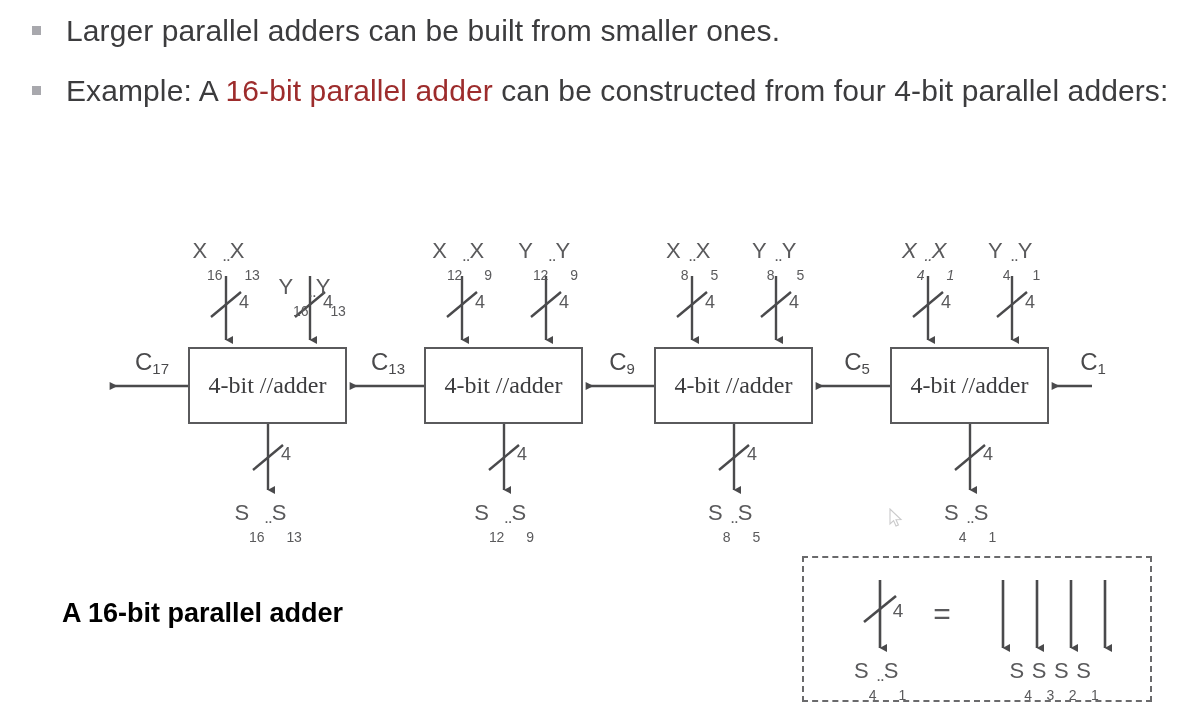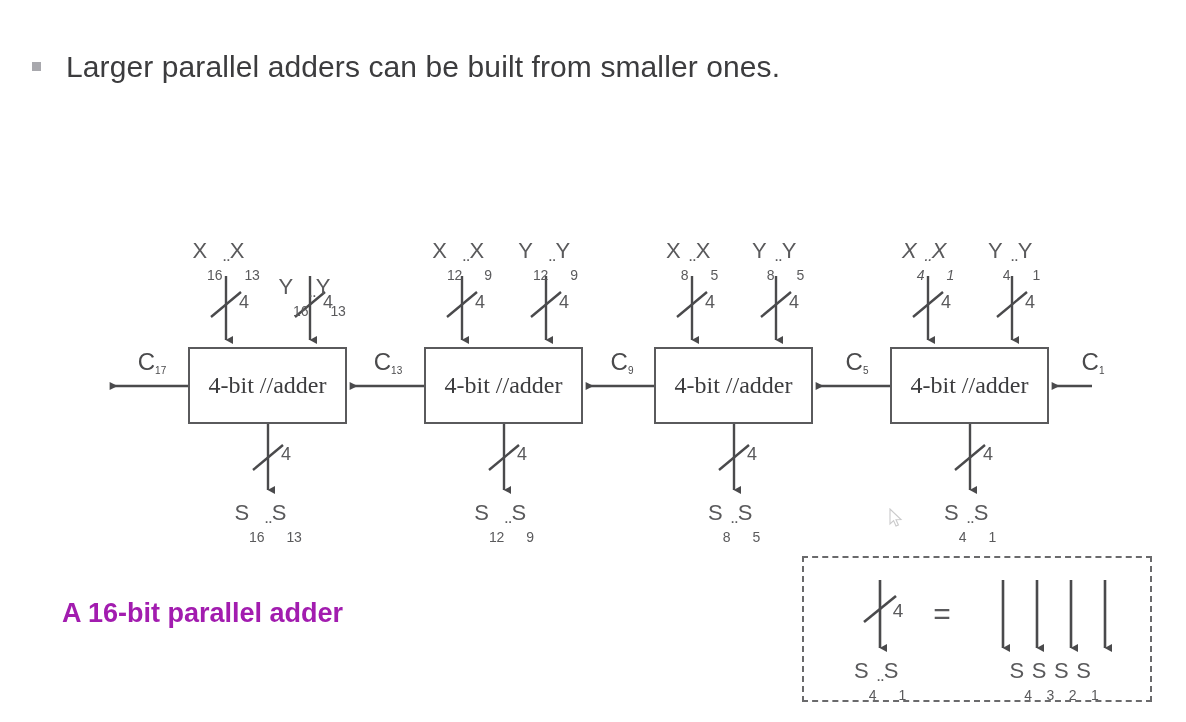--- a/index.html
+++ b/index.html
@@ -20,21 +20,20 @@
   #bullets {
     position: absolute;
     left: 28px;
     top: 10px;
     width: 1150px;
   }
   .bullet-row {
     position: relative;
     padding-left: 38px;
     margin-bottom: 18px;
-    margin-top: 36px;
   }
   .bullet-marker {
     position: absolute;
     left: 4px;
     top: 16px;
     width: 9px;
     height: 9px;
     background: #a8a8ad;
   }
   .bullet-text {
@@ -95,31 +94,31 @@
 
   .carry-label {
     position: absolute;
     font-size: 24px;
     color: #4a4a4c;
     white-space: nowrap;
     font-family: "Liberation Sans", sans-serif;
     transform: translateX(-50%);
   }
   .carry-label sub {
-    font-size: 10px;
+    font-size: 15px;
     vertical-align: baseline;
     position: relative;
     top: 4px;
   }
 
   .caption {
     position: absolute;
     font-size: 27px;
     font-weight: bold;
-    color: #a21caf;
+    color: #000000;
     white-space: nowrap;
   }
 
   .legend-box {
     position: absolute;
     box-sizing: border-box;
     border: 2px dashed #6a6a6c;
     background: transparent;
   }
   .legend-eq {
@@ -137,20 +136,24 @@
     opacity: 0.45;
   }
 </style>
 </head>
 <body>
 
 <div id="bullets">
   <div class="bullet-row">
     <span class="bullet-marker"></span>
     <span class="bullet-text">Larger parallel adders can be built from smaller ones.</span>
+  </div>
+  <div class="bullet-row">
+    <span class="bullet-marker"></span>
+    <span class="bullet-text"><span>Example: A </span><span class="accent">16-bit parallel adder</span><span> can be constructed from four 4-bit parallel adders:</span></span>
   </div>
 </div>
 
 <svg id="diagram" viewBox="0 0 1186 722">
   <defs>
     <marker id="arrowDown" markerWidth="9" markerHeight="9" refX="4.5" refY="8" orient="auto" markerUnits="userSpaceOnUse">
       <path d="M0.6,1 L4.5,8.4 L8.4,1 Z" fill="#4a4a4c"></path>
     </marker>
     <marker id="arrowLeft" markerWidth="10" markerHeight="9" refX="9" refY="4.5" orient="auto" markerUnits="userSpaceOnUse">
       <path d="M9.4,0.6 L1.4,4.5 L9.4,8.4 Z" fill="#4a4a4c"></path>

